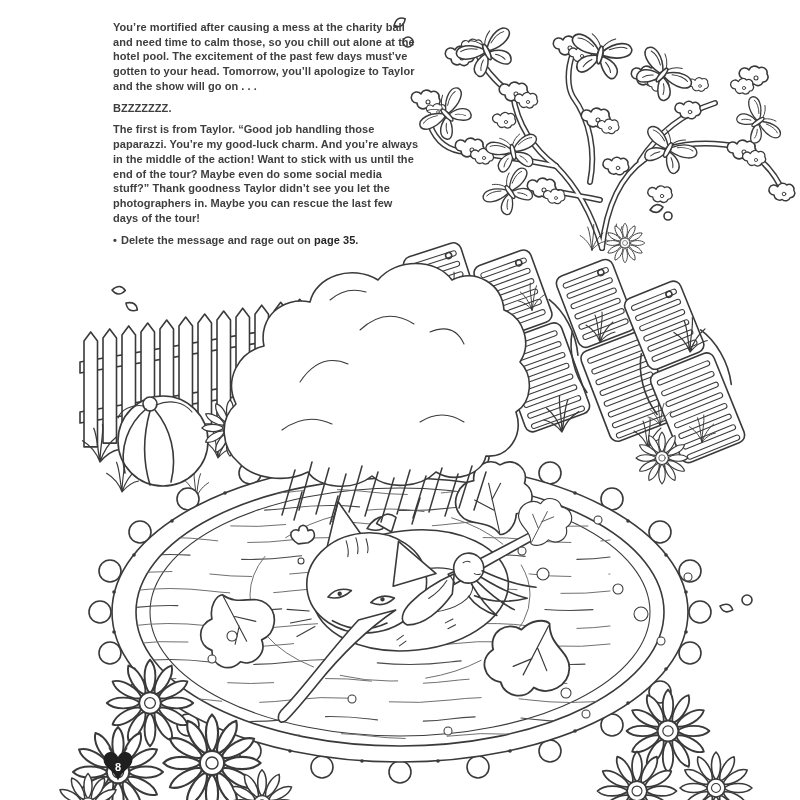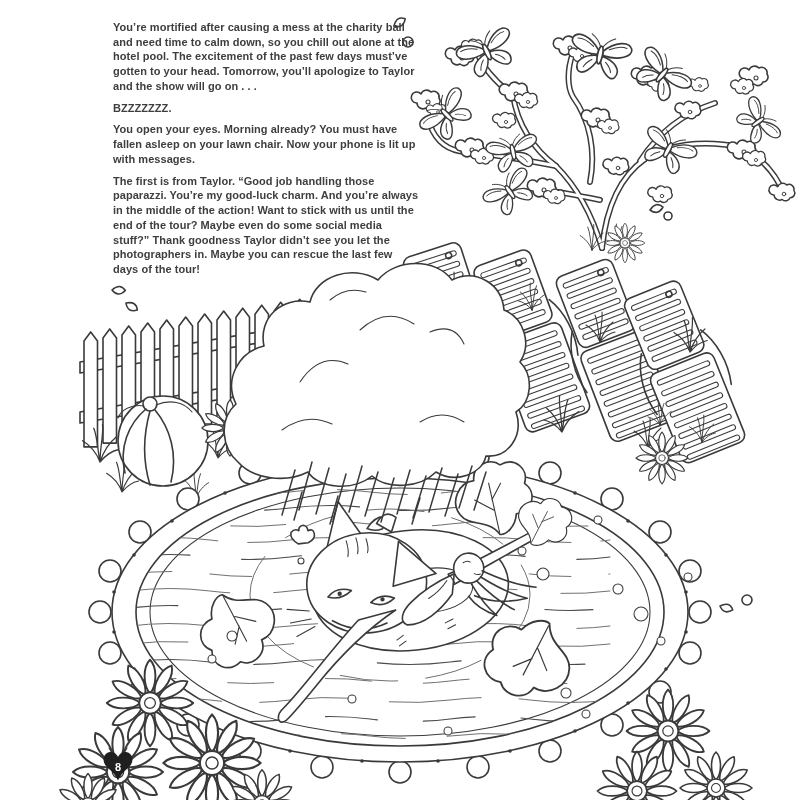--- a/index.html
+++ b/index.html
@@ -432,21 +432,21 @@
     <use href="#petal" transform="translate(112,290) rotate(15)"></use>
     <use href="#petal" transform="translate(126,303) rotate(45)"></use>
     <use href="#petal" transform="translate(650,210) rotate(0)"></use>
     <circle class="ln wh" cx="668" cy="216" r="4"></circle>
     <circle class="ln wh" cx="747" cy="600" r="5"></circle>
     <use href="#petal" transform="translate(720,606) rotate(30)"></use>
   </g>
 </svg>
 
 <div class="text-block">
-  <p>You’re mortified after causing a mess at the charity ball and need time to calm down, so you chill out alone at the hotel pool. The excitement of the past few days must’ve gotten to your head. Tomorrow, you’ll apologize to Taylor and the show will go on . . .</p>
+  <p>You’re mortified after causing a mess at the charity ball and need time to calm those, so you chill out alone at the hotel pool. The excitement of the past few days must’ve gotten to your head. Tomorrow, you’ll apologize to Taylor and the show will go on . . .</p>
   <p class="buzz">BZZZZZZZ.</p>
-  <p>You open your eyes. Morning already? You must have fallen asleep on your lawn chair. Now your phone is lit up with messages.</p>
   <p>The first is from Taylor. “Good job handling those paparazzi. You’re my good-luck charm. And you’re always in the middle of the action! Want to stick with us until the end of the tour? Maybe even do some social media stuff?” Thank goodness Taylor didn’t see you let the photographers in. Maybe you can rescue the last few days of the tour!</p>
   <ul class="choices">
+    <li><span class="bullet">•</span><span>Delete the message and rage out on </span><strong>page 35</strong><span>.</span></li>
   </ul>
 </div>
 
 </div>
 
 </body></html>

